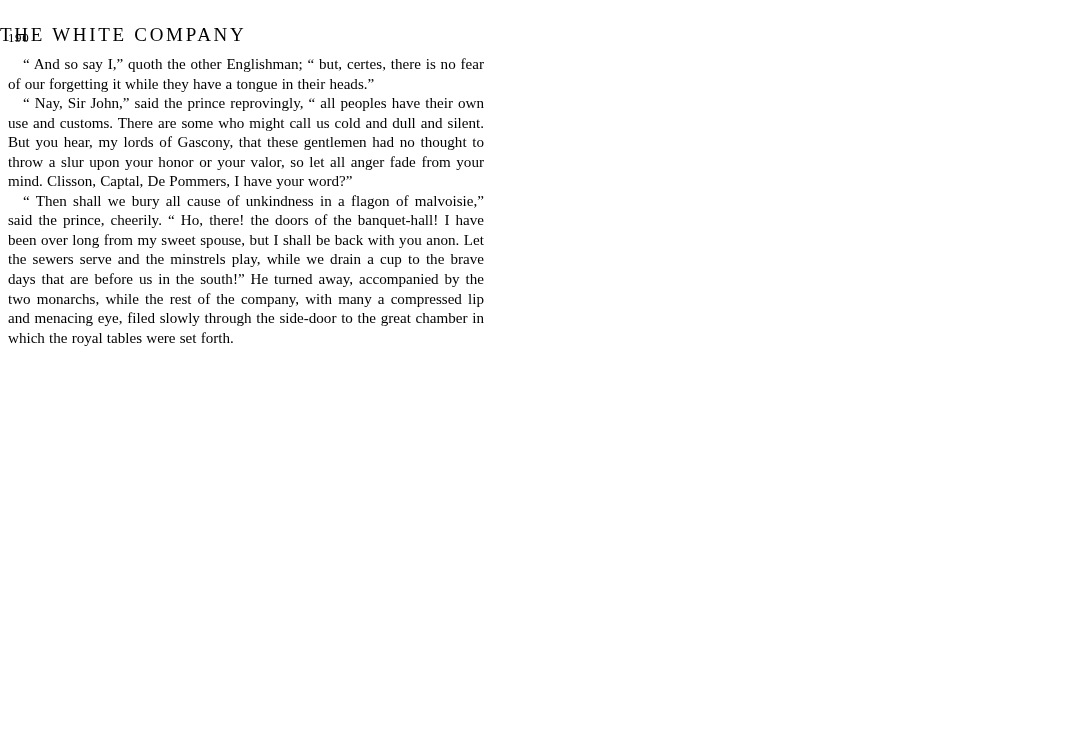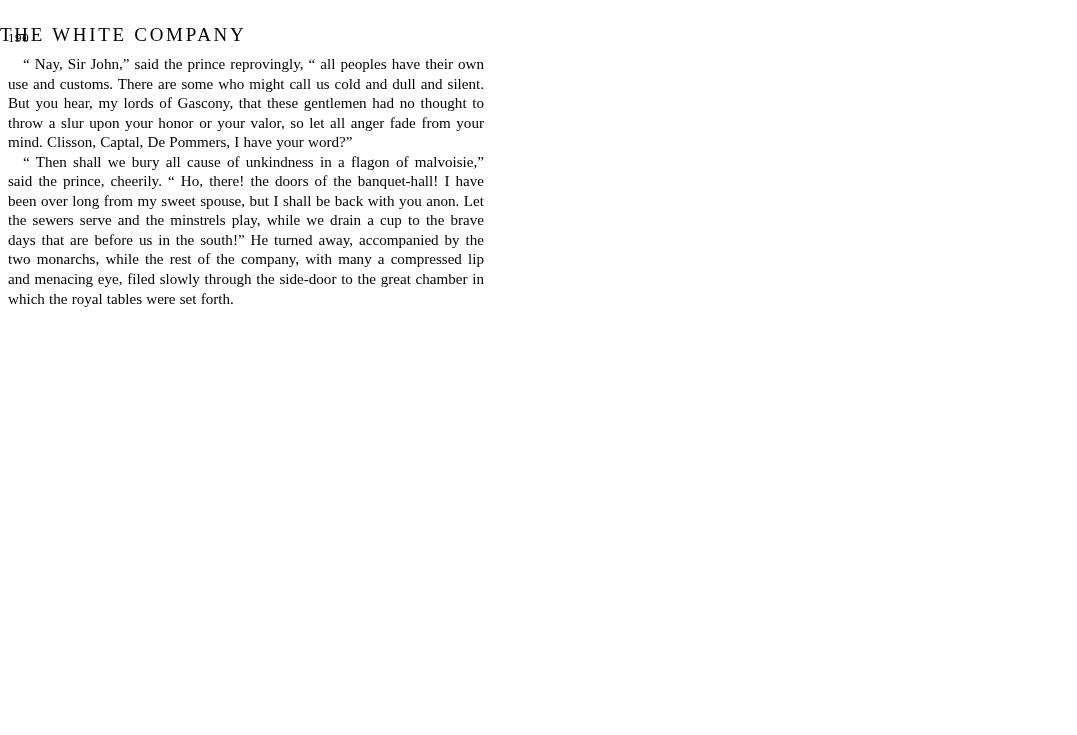--- a/index.html
+++ b/index.html
@@ -85,20 +85,21 @@
 <div class="spread">
 
   <div class="page page-left">
 
     <div class="running-head">
       <span class="folio-top">190</span>
       <span class="running-title">THE WHITE COMPANY</span>
     </div>
 
     <div class="column-body col-left-body">
+      <p>“ And so say I,” quoth the other Englishman; “ but, certes, there is no fear of our forgetting it while they have a tongue in their heads.”</p>
       <p>“ Nay, Sir John,” said the prince reprovingly, “ all peoples have their own use and customs. There are some who might call us cold and dull and silent. But you hear, my lords of Gascony, that these gentlemen had no thought to throw a slur upon your honor or your valor, so let all anger fade from your mind. Clisson, Captal, De Pommers, I have your word?”</p>
       <p>“ Then shall we bury all cause of unkindness in a flagon of malvoisie,” said the prince, cheerily. “ Ho, there! the doors of the banquet-hall! I have been over long from my sweet spouse, but I shall be back with you anon. Let the sewers serve and the minstrels play, while we drain a cup to the brave days that are before us in the south!” He turned away, accompanied by the two monarchs, while the rest of the company, with many a compressed lip and menacing eye, filed slowly through the side-door to the great chamber in which the royal tables were set forth.</p>
     </div>
 
   </div>
 
   <div class="page page-right">
 
     
 

